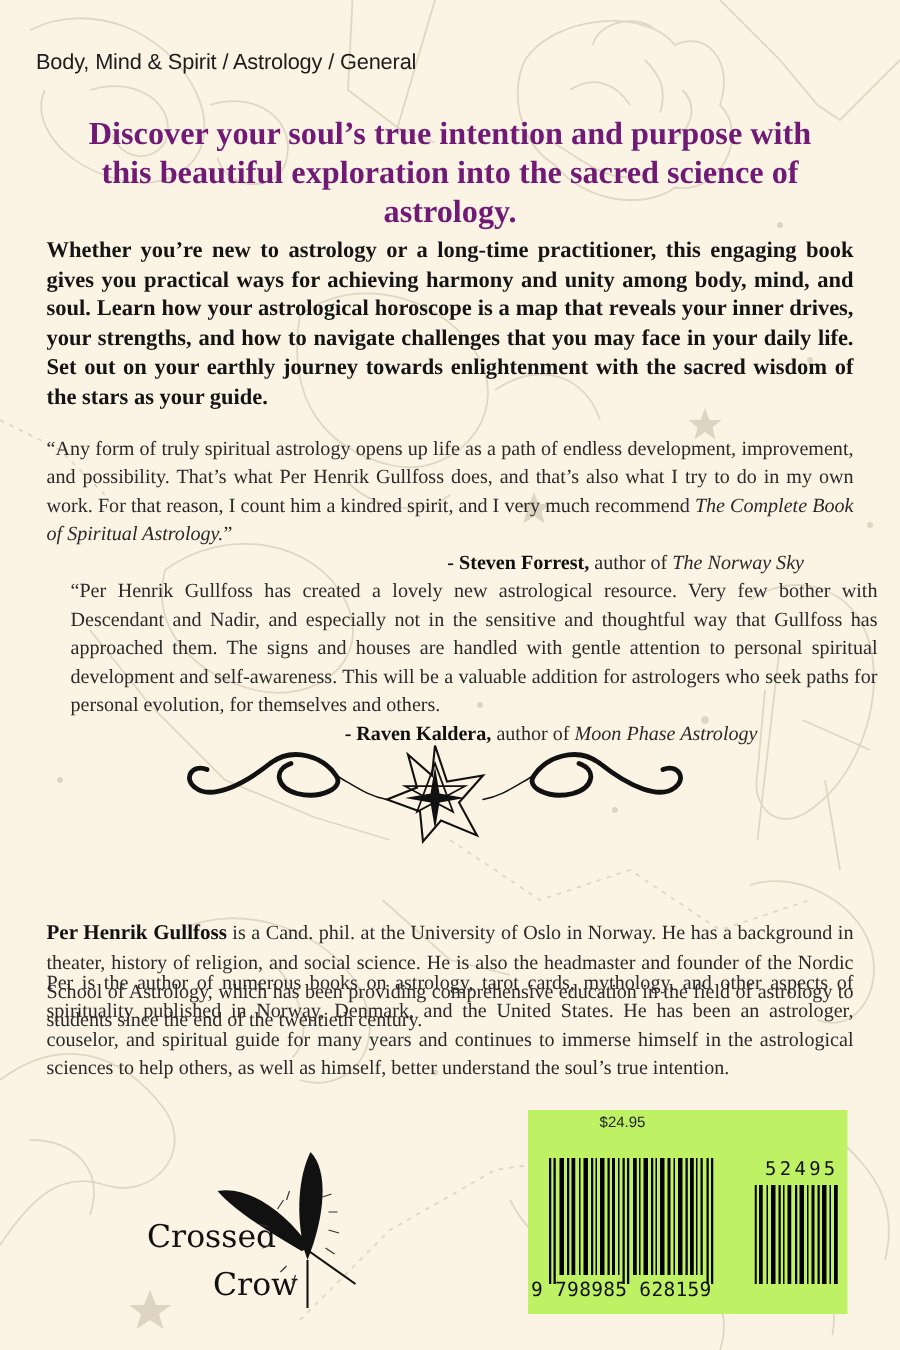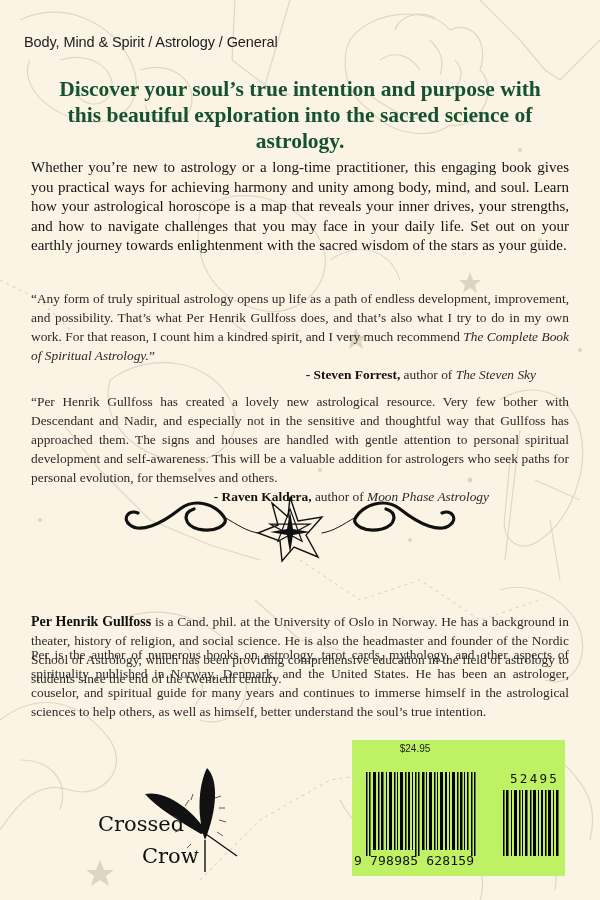--- a/index.html
+++ b/index.html
@@ -13,33 +13,33 @@
   .bg-art { position: absolute; left: 0; top: 0; width: 600px; height: 900px; z-index: 0; pointer-events: none; }
   .content { position: relative; z-index: 1; }
   .category {
     position: absolute; left: 24px; top: 34px;
     font-family: "Liberation Sans", sans-serif;
     font-size: 14.5px; color: #1c1c1c; letter-spacing: -0.1px;
   }
   .headline {
     position: absolute; left: 40px; top: 76px; width: 520px;
     text-align: center; font-weight: bold; font-size: 21.5px; line-height: 26px;
-    color: #14532d;
+    color: #701a75;
   }
   .blurb {
     position: absolute; left: 31px; top: 158px; width: 538px;
-    font-weight: normal; font-size: 15px; line-height: 19.6px;
+    font-weight: bold; font-size: 15px; line-height: 19.6px;
     text-align: justify; color: #141414;
   }
   .quote {
     position: absolute; left: 31px; width: 538px;
     font-size: 13.4px; line-height: 19px; text-align: justify; color: #2a2a2a;
   }
   .q1 { top: 289px; }
-  .q2 { top: 392px; }
+  .q2 { top: 384px; margin-left: 16px; }
   .attribution { display: block; text-align: right; padding-right: 0; font-size: 13.4px; }
   .attribution.a1 { padding-right: 33px; }
   .attribution.a2 { padding-right: 80px; font-family: Liberation Serif, serif; }
   .attribution b { color: #111; }
   .ornament { position: absolute; left: 120px; top: 495px; width: 340px; height: 68px; }
   .bio {
     position: absolute; left: 31px; width: 538px;
     font-size: 13.4px; line-height: 19px; text-align: justify; color: #2a2a2a;
   }
   .bio1 { top: 580px; margin-top: 32px; }
@@ -115,21 +115,21 @@
 <div class="content">
 
   <div class="category">Body, Mind &amp; Spirit / Astrology / General</div>
 
   <div class="headline">Discover your soul’s true intention and purpose with this beautiful exploration into the sacred science of astrology.</div>
 
   <div class="blurb">Whether you’re new to astrology or a long-time practitioner, this engaging book gives you practical ways for achieving harmony and unity among body, mind, and soul. Learn how your astrological horoscope is a map that reveals your inner drives, your strengths, and how to navigate challenges that you may face in your daily life. Set out on your earthly journey towards enlightenment with the sacred wisdom of the stars as your guide.</div>
 
   <div class="quote q1">
     <span>“Any form of truly spiritual astrology opens up life as a path of endless development, improvement, and possibility. That’s what Per Henrik Gullfoss does, and that’s also what I try to do in my own work. For that reason, I count him a kindred spirit, and I very much recommend </span><i>The Complete Book of Spiritual Astrology.</i><span>”</span>
-    <span class="attribution a1"><b>- Steven Forrest,</b><span> author of </span><i>The Steven Sky</i></span>
+    <span class="attribution a1"><b>- Steven Forrest,</b><span> author of </span><i>The Norway Sky</i></span>
   </div>
 
   <div class="quote q2">
     <span>“Per Henrik Gullfoss has created a lovely new astrological resource. Very few bother with Descendant and Nadir, and especially not in the sensitive and thoughtful way that Gullfoss has approached them. The signs and houses are handled with gentle attention to personal spiritual development and self-awareness. This will be a valuable addition for astrologers who seek paths for personal evolution, for themselves and others.</span>
     <span class="attribution a2"><b>- Raven Kaldera,</b><span> author of </span><i>Moon Phase Astrology</i></span>
   </div>
 
   <svg class="ornament" viewBox="0 0 340 68" xmlns="http://www.w3.org/2000/svg">
     <g fill="none" stroke="#111" stroke-linecap="round">
 

